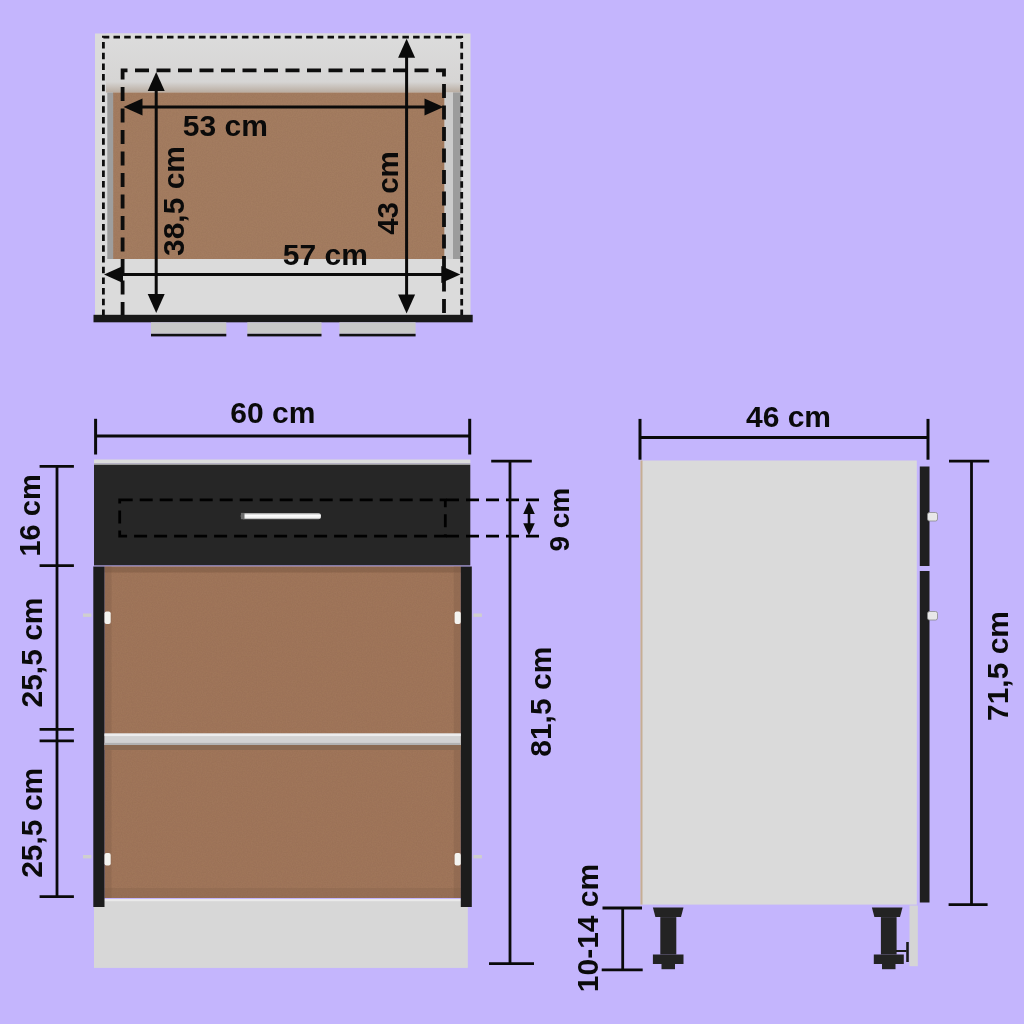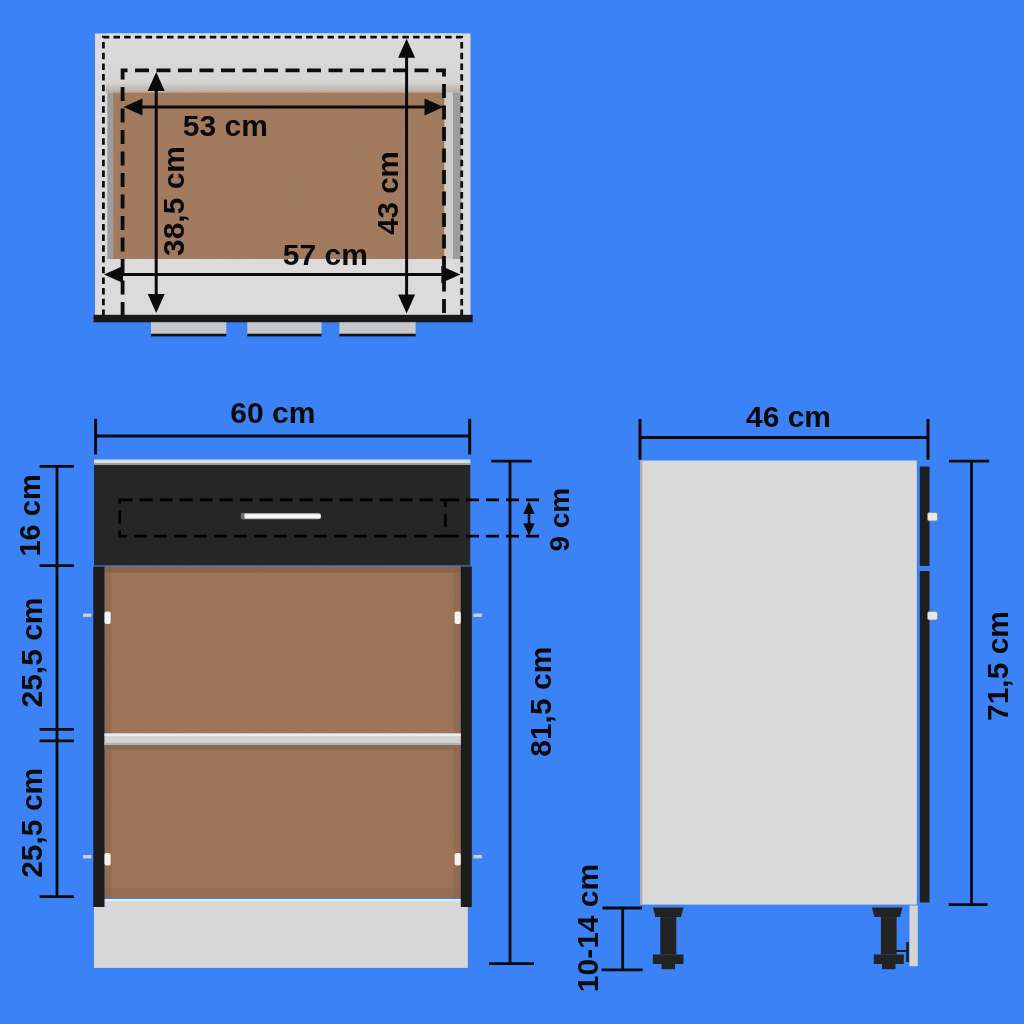--- a/index.html
+++ b/index.html
@@ -1,16 +1,16 @@
 <!DOCTYPE html>
 <html><head>
 <meta charset="utf-8">
 <style>
   html,body{margin:0;padding:0;background:#ffffff;}
-  .page{position:relative;width:1024px;height:1024px;background:#3b82f6;overflow:hidden;}
+  .page{position:relative;width:1024px;height:1024px;background:#c4b5fd;overflow:hidden;}
   text{font-family:"Liberation Sans",sans-serif;font-weight:bold;fill:#0a0a0a;}
 </style>
 </head>
 <body>
 <div class="page">
 <svg width="1024" height="1024" viewBox="0 0 1024 1024">
 <defs>
   <filter id="grain" x="-5%" y="-5%" width="110%" height="110%">
     <feTurbulence type="fractalNoise" baseFrequency="0.8" numOctaves="2" result="n"></feTurbulence>
     <feColorMatrix in="n" type="matrix" values="0 0 0 0 0  0 0 0 0 0  0 0 0 0 0  0 0 0 0.12 0" result="na"></feColorMatrix>

